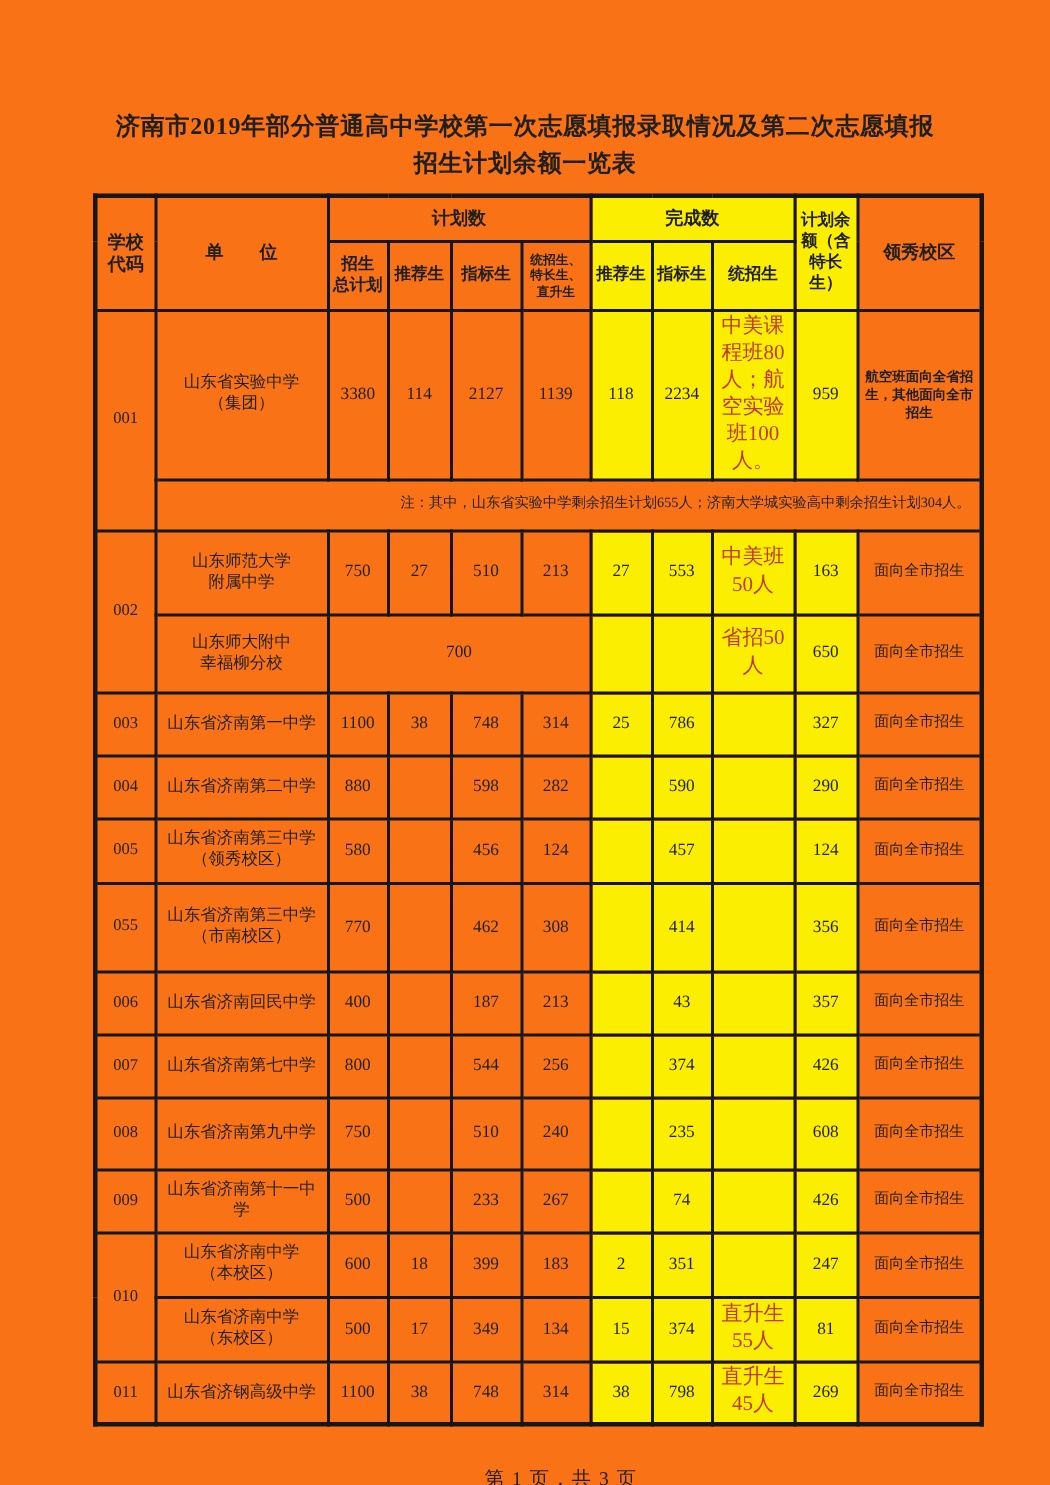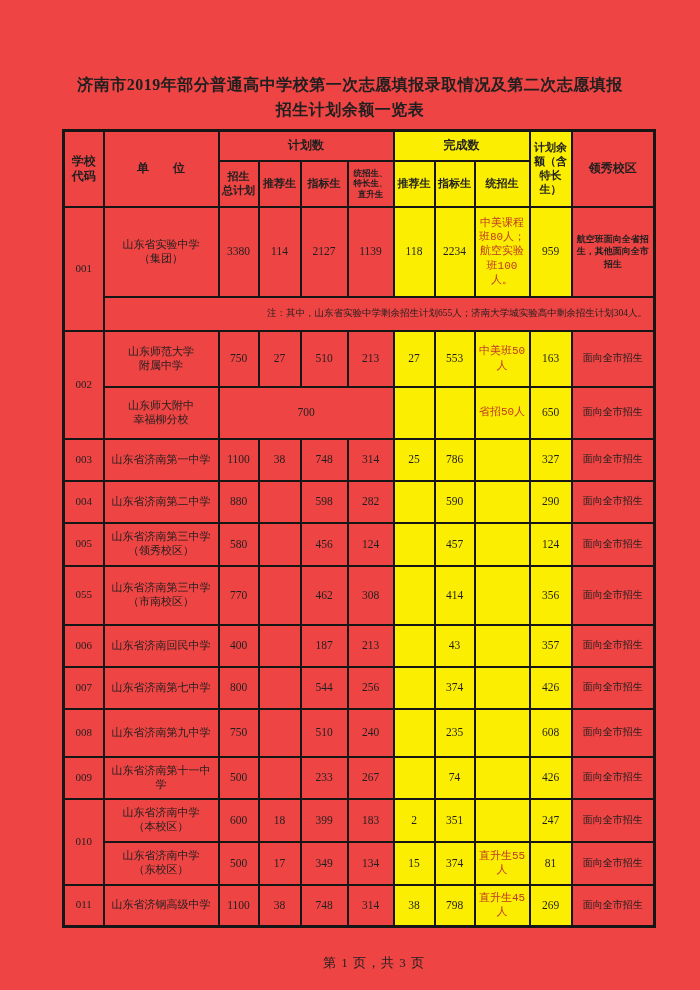--- a/index.html
+++ b/index.html
@@ -2,21 +2,21 @@
 <html><head>
 <meta charset="utf-8">
 <style>
   html,body{margin:0;padding:0;}
   body{
     width:700px;height:990px;background:#f4f4f2;
     font-family:"Liberation Serif","DejaVu Serif",serif;
     color:#1f1f1f;
   }
   .page{
-    width:700px;height:990px;background:#ef4444;position:relative;overflow:hidden;
+    width:700px;height:990px;background:#f97316;position:relative;overflow:hidden;
   }
   .title{
     padding-top:72px;text-align:center;font-weight:bold;
     font-size:16px;line-height:25px;letter-spacing:0.5px;
   }
   table.main{
     border-collapse:collapse;table-layout:fixed;
     width:591px;margin:7px 0 0 62px;
     border:3px solid #161616;
   }
@@ -28,21 +28,21 @@
     font-size:11px;line-height:1.25;
   }
   th{font-weight:bold;font-size:12px;}
   th.sub{font-size:11px;}
   th.tiny{font-size:8.5px;line-height:1.2;}
   th.rem{font-size:11px;line-height:1.25;}
   .y{background:#fcee00;}
   .code{font-size:11px;}
   .unit{font-size:11px;}
   .num{font-size:11.5px;}
-  .red{color:#bf3a26;font-size:11px;line-height:1.3;font-family:Liberation Mono, monospace;}
+  .red{color:#bf3a26;font-size:14px;line-height:1.3;}
   .note{text-align:right;font-size:9.5px;padding:2px 6px;}
   .scope{font-size:10px;}
   .scope-sm{font-size:9px;line-height:1.35;font-weight:bold;}
   .footer{
     text-align:center;margin-top:26px;font-size:13px;letter-spacing:1px;padding-left:48px;
   }
 </style>
 </head>
 <body>
 

